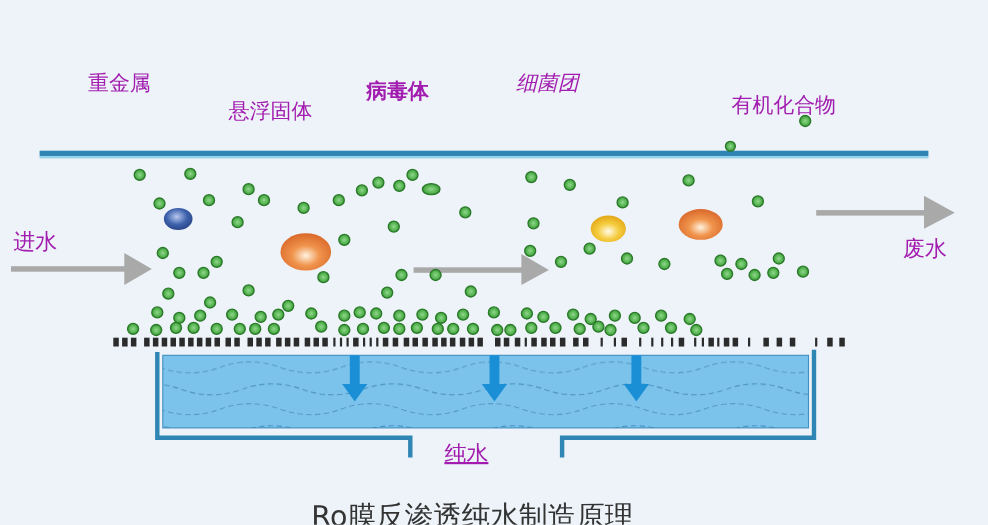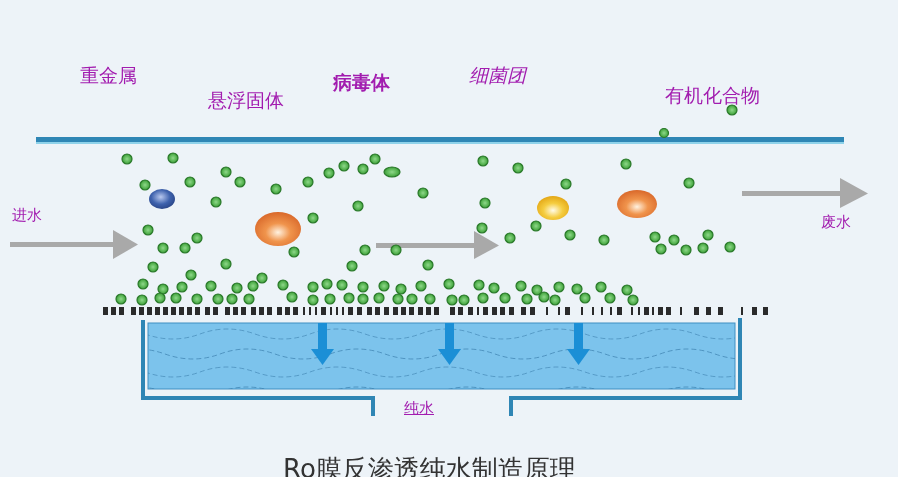--- a/index.html
+++ b/index.html
@@ -1,19 +1,19 @@
 <!DOCTYPE html>
 <html><head>
 <meta charset="utf-8">
 <style>
   html, body { margin:0; padding:0; }
   body { width:898px; height:477px; background:#edf3f8; position:relative; overflow:hidden;
          font-family:"DejaVu Sans", sans-serif; color:#333; }
   .lbl { position:absolute; font-size:19px; color:#a21caf; white-space:nowrap; }
-  .big { font-size:15px; }
+  .big { font-size:20px; }
   .title { position:absolute; left:283px; top:452px; font-size:26px; color:#333; white-space:nowrap; }
   svg#diagram { position:absolute; left:0; top:0; }
 </style>
 </head>
 <body>
 
 <svg id="diagram" width="898" height="477" viewBox="0 0 898 477">
   <defs>
     <radialGradient id="gBlue" cx="45%" cy="40%" r="60%">
       <stop offset="0%" stop-color="#b8c8ee"></stop>

